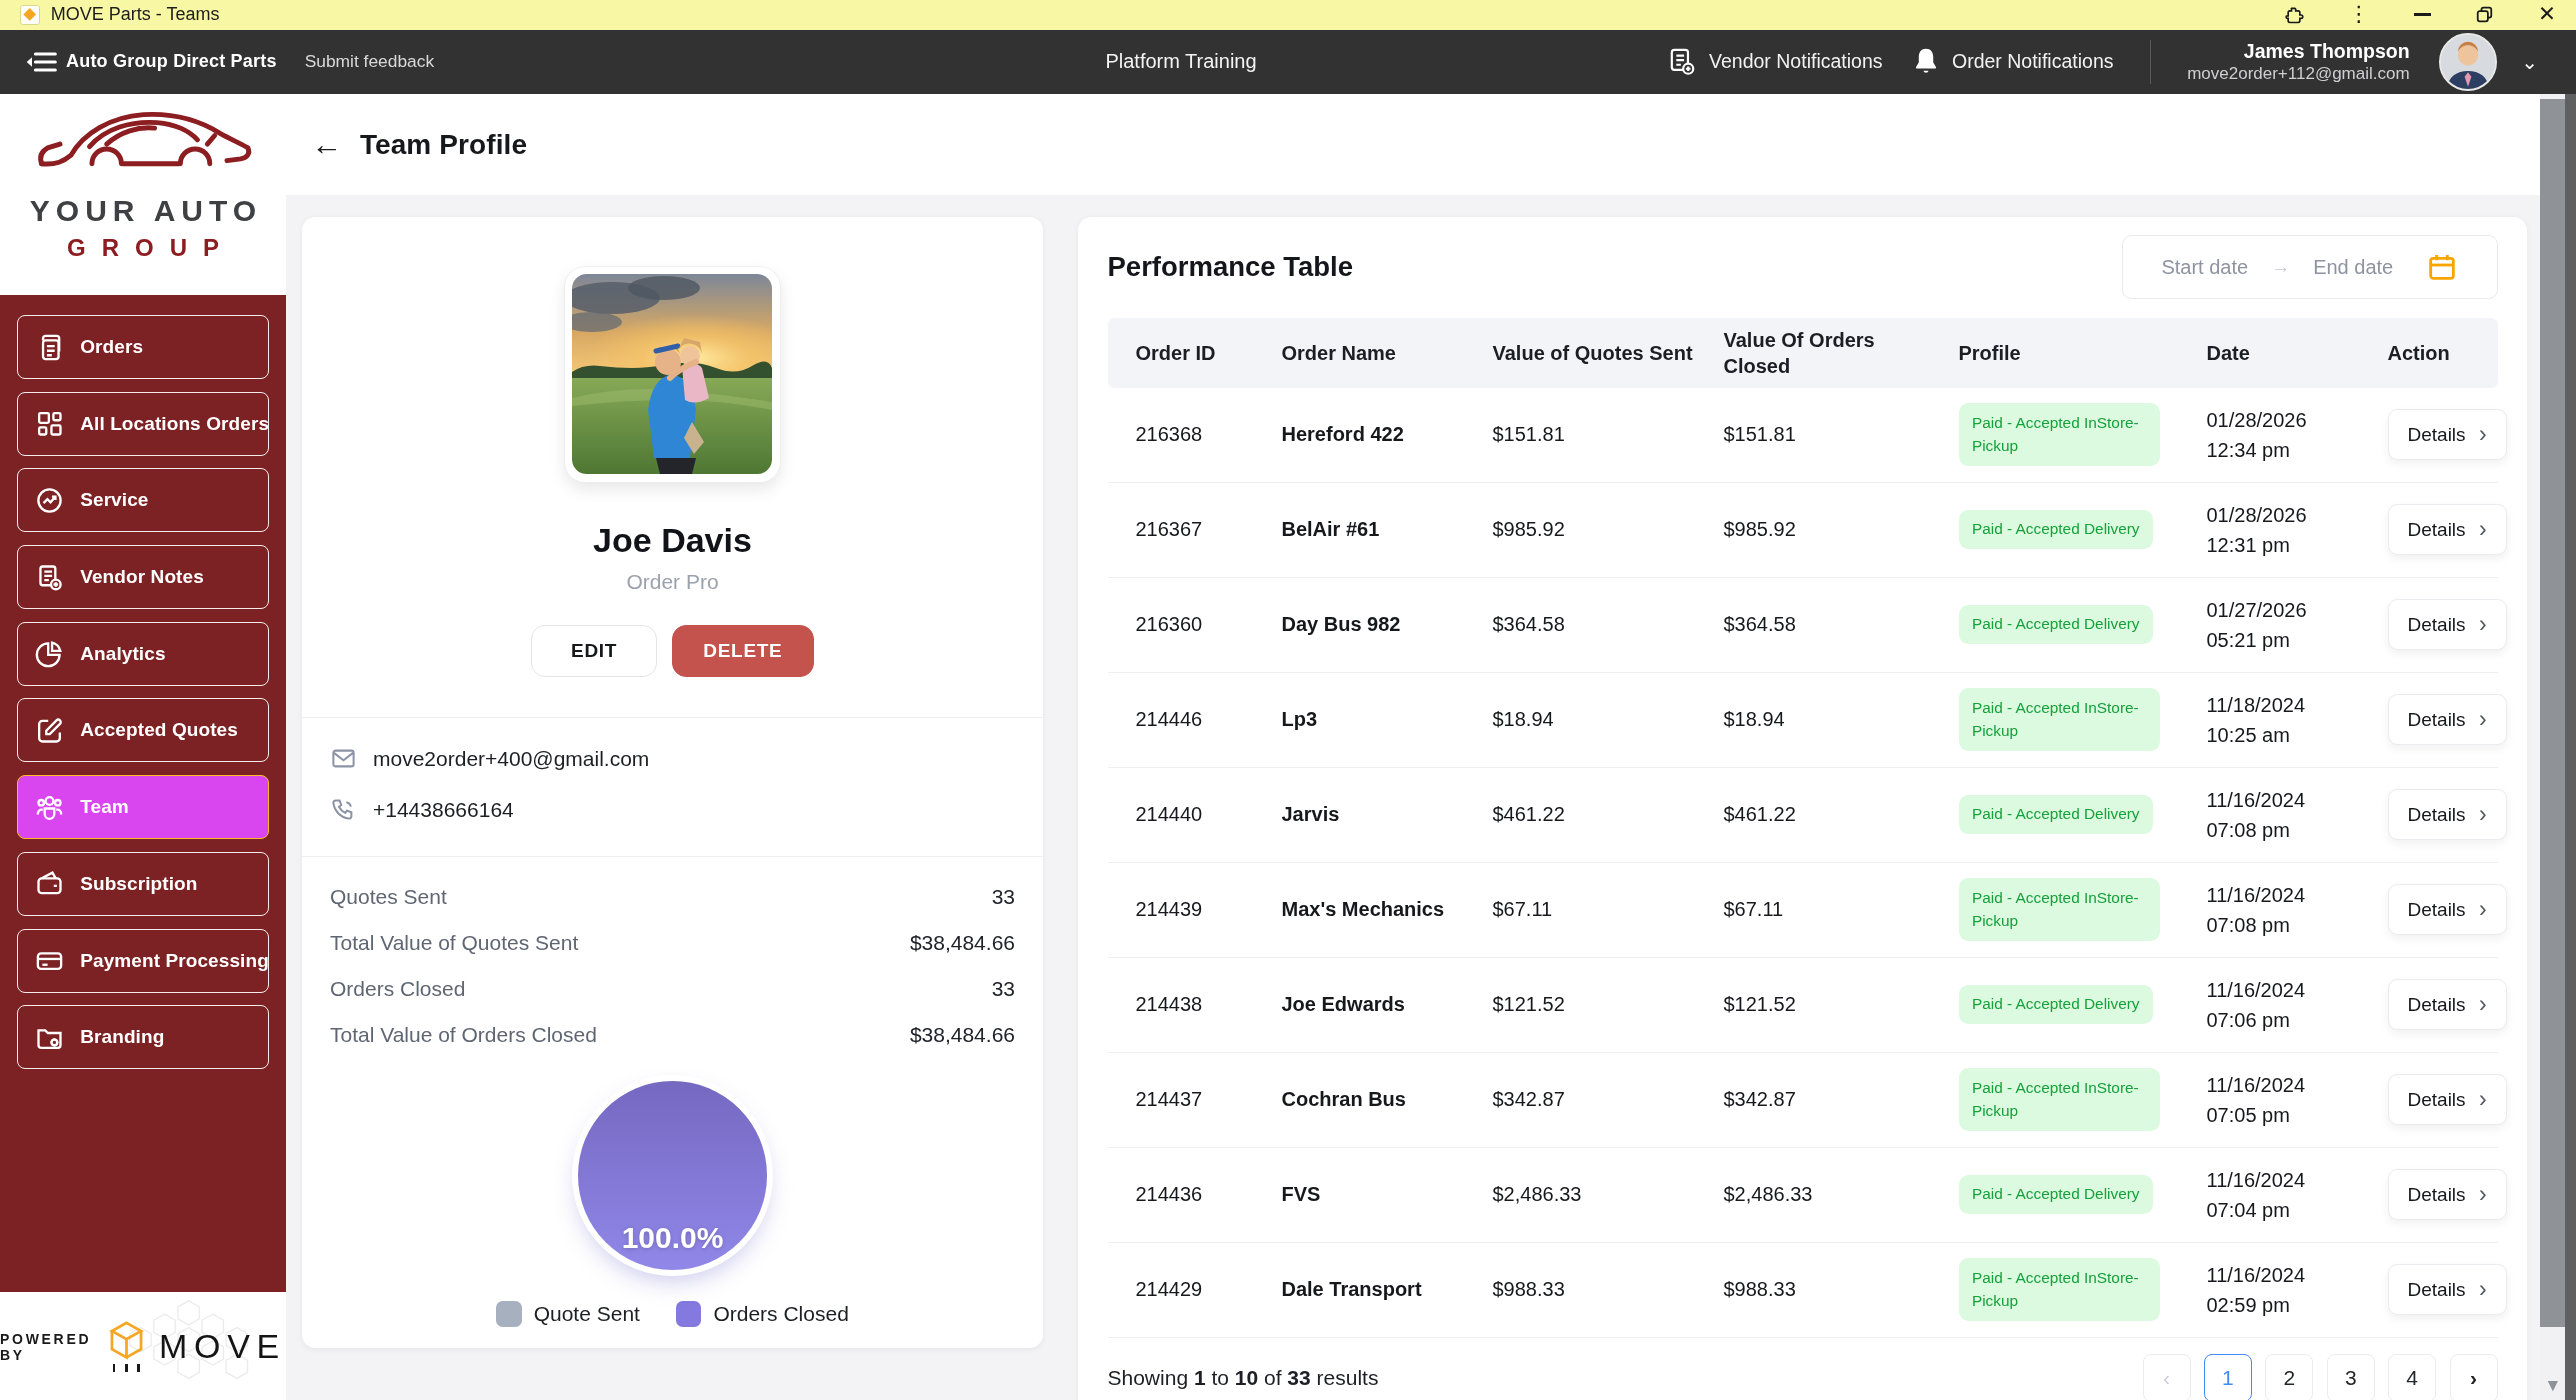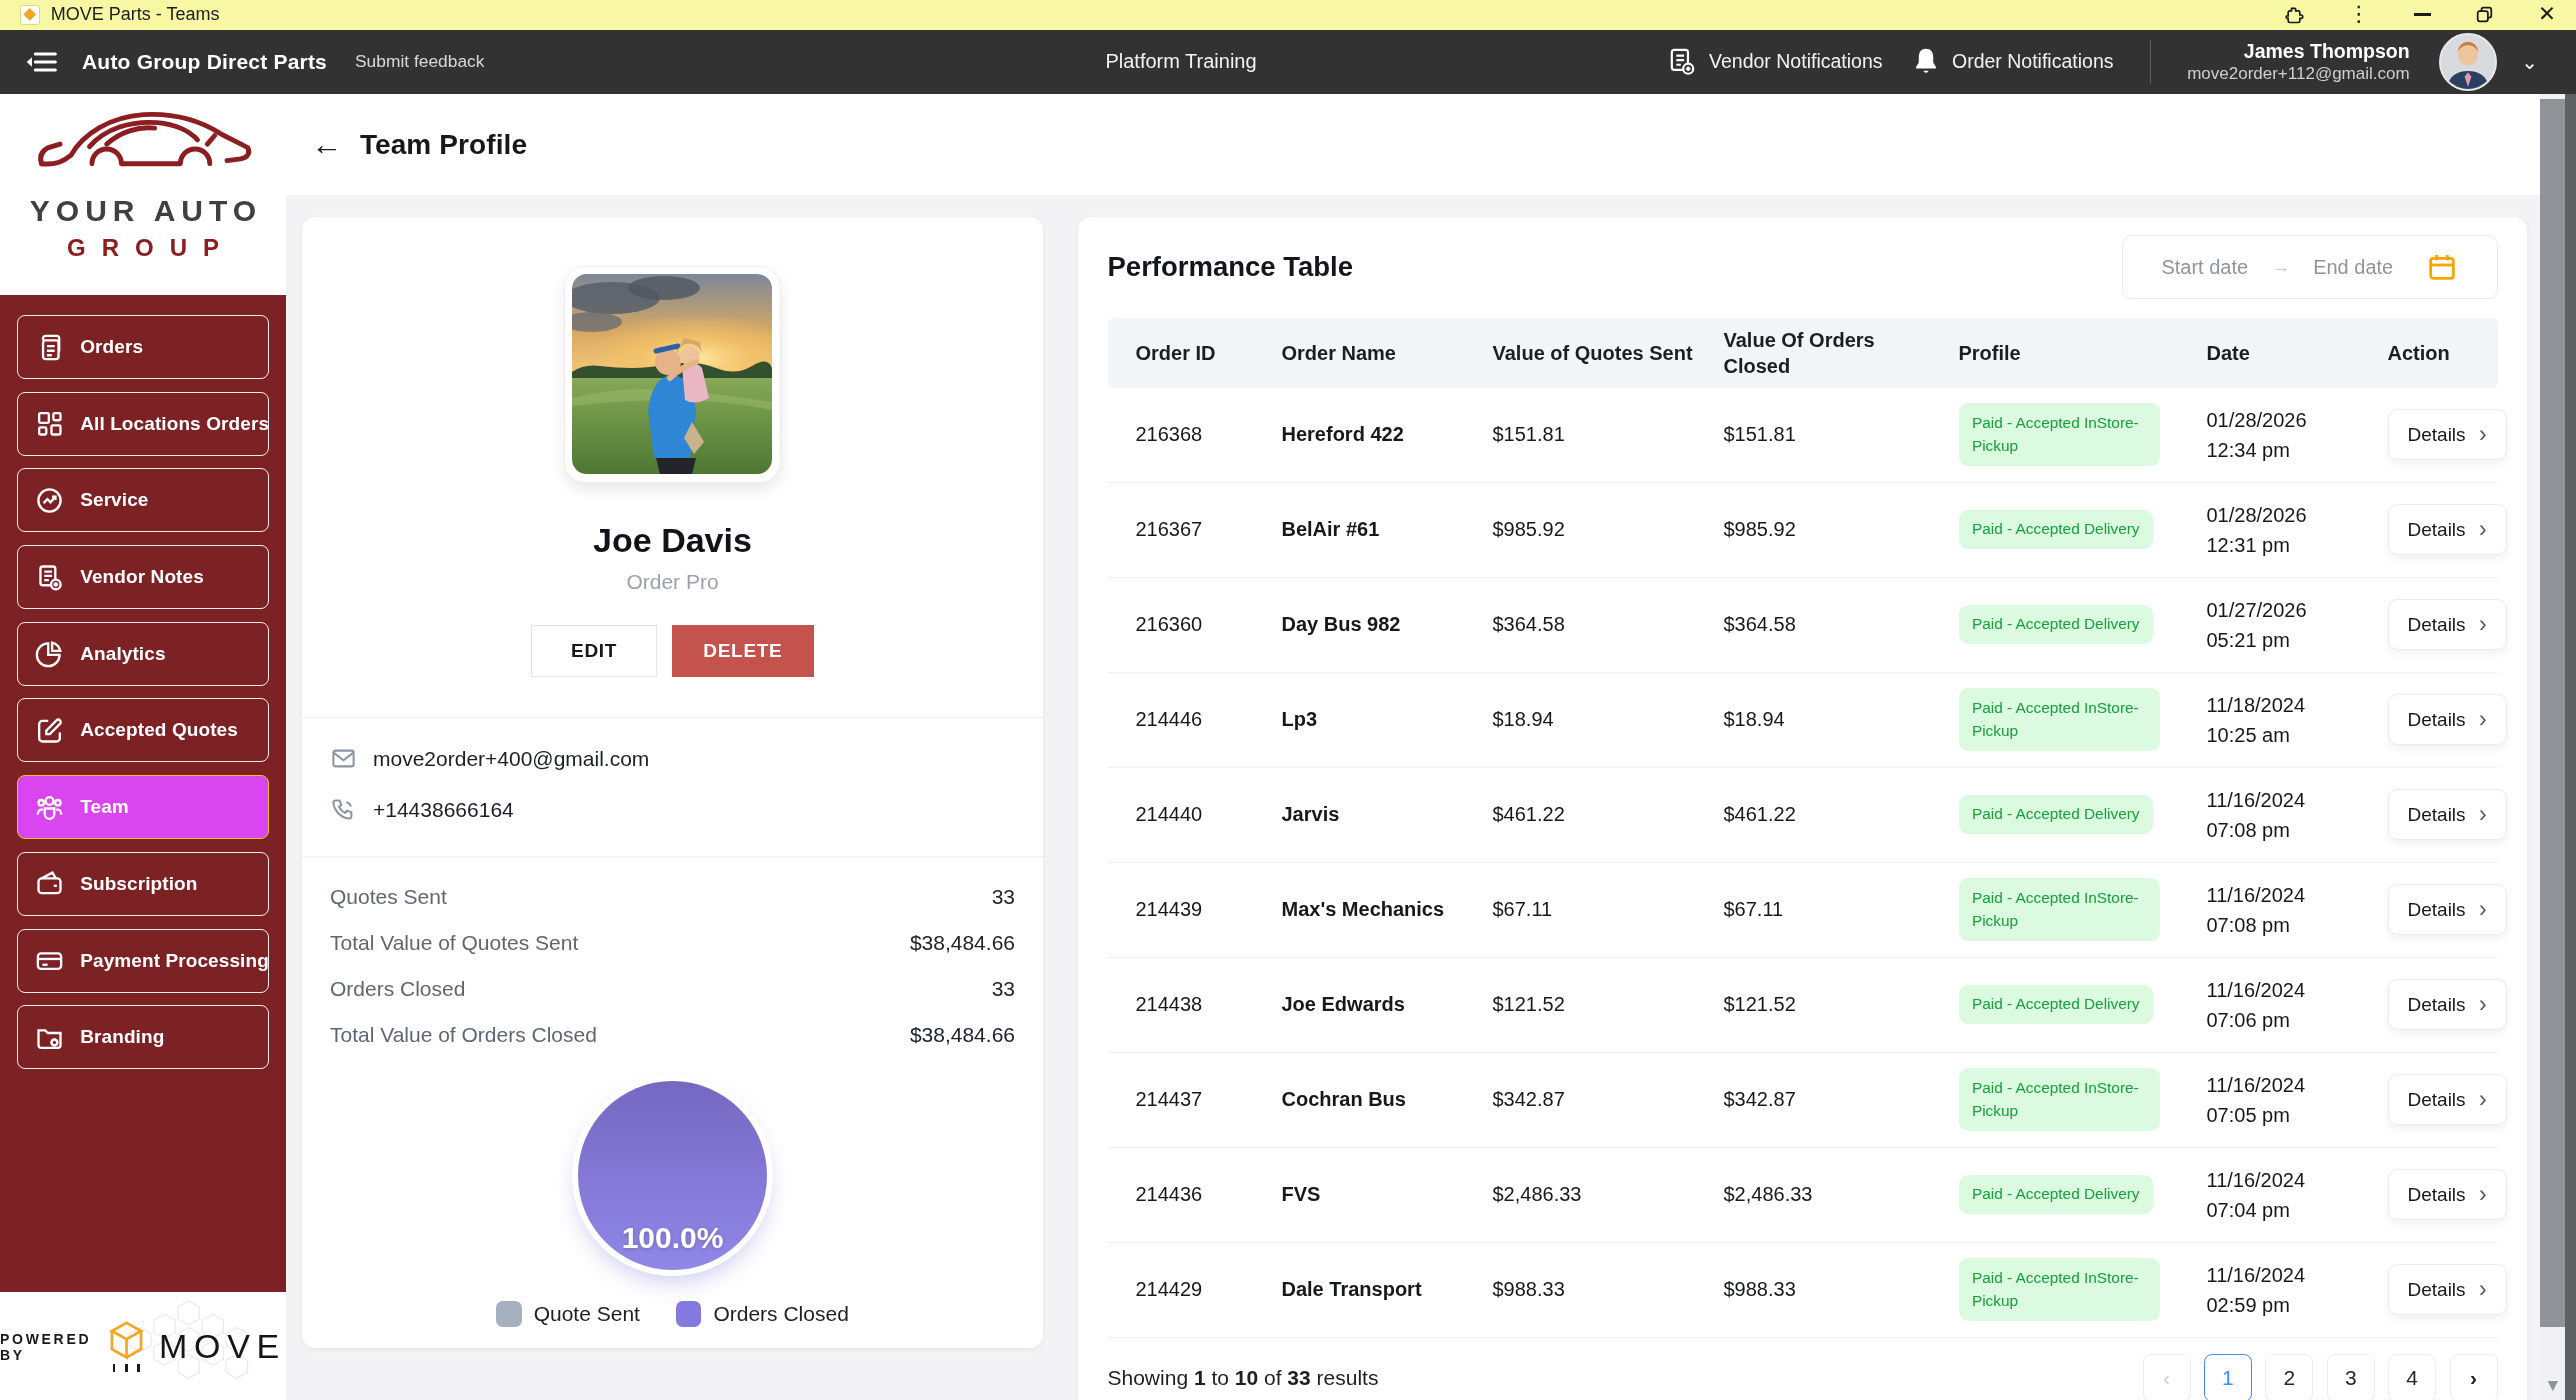--- a/index.html
+++ b/index.html
@@ -30,21 +30,21 @@
   .win-controls .glyph { font-size:21.5px; color:#1a1a1a; line-height:1; }
   .win-controls .min { width:17.4px; height:2.7px; background:#1a1a1a; }
 
   
   .appbar {
     position:absolute; top:29.5px; left:0; width:2576px; height:64px;
     background:#323232; color:#fff; display:flex; align-items:center;
     padding:0 38px 0 24px; z-index:40;
   }
   .hamburger { width:38px; height:35px; display:flex; align-items:center; cursor:pointer; }
-  .brand { font-size:21px; font-weight:700; margin-left:20px; letter-spacing:0.2px; white-space:nowrap;text-align:center; }
+  .brand { font-size:18px; font-weight:700; margin-left:4px; letter-spacing:0.2px; white-space:nowrap;text-align:center; }
   .feedback { font-size:17.4px; color:#D9D9D9; margin-left:28px; white-space:nowrap; }
   .center-title {
     position:absolute; left:1181px; transform:translateX(-50%);
     font-size:20px; color:#F4F4F4; white-space:nowrap;
   }
   .appbar .right { margin-left:auto; display:flex; align-items:center; gap:29.5px; }
   .notif { display:flex; align-items:center; gap:12px; cursor:pointer; }
   .notif .nlabel { font-size:19.5px; color:#F2F2F2; white-space:nowrap; }
   .vdivider { width:1.3px; height:44px; background:#5B5B5B; margin:0 6.7px; }
   .userblock { text-align:right; line-height:1.25; cursor:pointer; }
@@ -104,21 +104,21 @@
   .photo-frame {
     margin-top:50px; width:215px; height:215px; background:#fff; border-radius:20px;
     box-shadow:0 0 0 0.7px #ECECEF, 0 6.7px 16px rgba(20,20,40,.10);
     padding:7.4px;
   }
   .photo-frame svg { width:200px; height:200px; border-radius:14.8px; }
   .p-name { margin-top:39px; font-size:34px; font-weight:700; color:#121318; }
   .p-role { margin-top:10.7px; font-size:21px; color:#9CA2AD; }
   .btn-row { margin-top:31px; display:flex; gap:14.8px; }
   .btn {
-    height:52px; border-radius:0; font-size:19px; font-weight:700;
+    height:52px; border-radius:14px; font-size:19px; font-weight:700;
     display:flex; align-items:center; justify-content:center; letter-spacing:0.7px; cursor:pointer;
     font-family:"Liberation Sans", sans-serif;
   }
   .btn-edit { width:126px; background:#fff; border:1.3px solid #E4E4E8; color:#17181C; }
   .btn-delete { width:142px; background:#C4534D; border:1.3px solid #C4534D; color:#fff; }
   .hr { width:100%; height:1.3px; background:#EFEFF2; margin-top:40px; }
   .contact { width:100%; padding:27px 28px 5.4px; }
   .c-row { display:flex; align-items:center; gap:16px; margin-bottom:24px; }
   .c-row .c-text { font-size:21px; color:#1D1F24; }
   .stats { width:100%; padding:17.4px 28px 0; }

